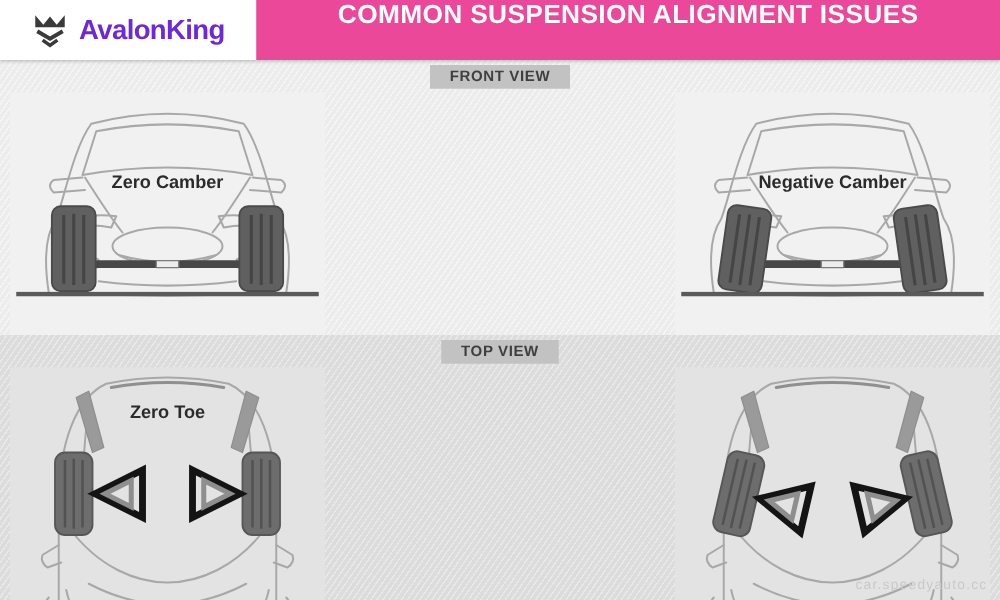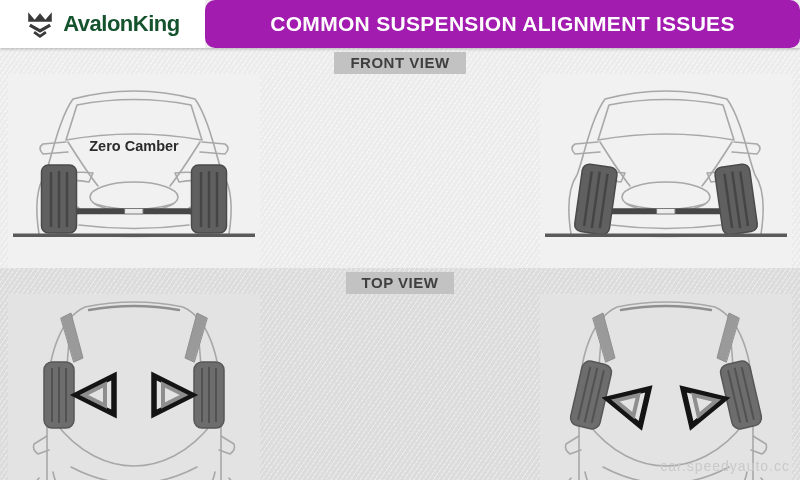--- a/index.html
+++ b/index.html
@@ -4,48 +4,48 @@
 <style>
   * { margin:0; padding:0; box-sizing:border-box; }
   html,body { width:800px; height:480px; overflow:hidden;
     font-family:"Liberation Sans", sans-serif; background:#ededed; }
 
   
   .header { display:flex; height:48px; width:800px; position:relative; z-index:5;
     box-shadow:0 1px 3px rgba(0,0,0,.25); }
   .header-brand { width:205px; background:#ffffff; display:flex;
     align-items:center; justify-content:center; gap:8px; }
-  .brand-name { font-size:22px; font-weight:bold; color:#14532d; letter-spacing:-0.5px; }
-  .header-bar { flex:1; background:#a21caf; display:flex; align-items:center; justify-content:center;border-radius:10px; }
+  .brand-name { font-size:22px; font-weight:bold; color:#6d28d9; letter-spacing:-0.5px; }
+  .header-bar { flex:1; background:#ec4899; display:flex; justify-content:center; }
   .header-title { color:#ffffff; font-size:21px; font-weight:bold; letter-spacing:0.3px; }
 
   
   .section { position:relative; width:800px; }
   .section-front { height:220px; background-color:#ececec;
     background-image:repeating-linear-gradient(125deg, rgba(255,255,255,.55) 0 1px, rgba(0,0,0,0) 1px 4px); }
   .section-top { height:212px; background-color:#dcdcdc; overflow:hidden;
     background-image:repeating-linear-gradient(125deg, rgba(255,255,255,.4) 0 1px, rgba(0,0,0,0) 1px 4px); }
 
   .badge-row { text-align:center; padding-top:4px; height:26px; }
   .badge { display:inline-block; background:#c2c2c2; color:#3f3f3f;
-    font-size:15px; font-weight:bold; letter-spacing:0.5px; padding:2px 16px 3px; }
+    font-size:12px; font-weight:bold; letter-spacing:0.5px; padding:2px 16px 3px; }
 
   .panels { display:flex; justify-content:space-between; padding:0 8px; }
   .panel { width:252px; position:relative; }
   .panel-front { height:194px; background:#f1f1f1;text-decoration:underline; }
   .panel-top { height:186px; background:#e3e3e3; }
   .panel svg.car { display:block; margin:0 auto; }
   .panel-front svg.car { margin-top:4px; }
 
   .panel-label { position:absolute; left:0; width:100%; text-align:center;
     font-size:14.5px; font-weight:bold; color:#2b2b2b; pointer-events:none; }
   .panel-front .panel-label { top:64px; }
   .panel-top .panel-label { top:28px; }
 
-  .watermark { position:absolute; right:10px; bottom:6px; font-size:14px;
+  .watermark { position:absolute; right:10px; bottom:6px; font-size:11px;
     color:#c9c9c9; letter-spacing:1px; z-index:4; }
 
   .defs-svg { position:absolute; width:0; height:0; overflow:hidden; }
 </style>
 </head>
 <body>
 
 <svg class="defs-svg" aria-hidden="true">
   <defs>
 
@@ -158,20 +158,21 @@
               <use href="#front-wheel"></use>
             </g>
           </g>
         <g transform="rotate(-8 200 156)">
             <g transform="translate(200,156)">
               <use href="#front-wheel"></use>
             </g>
           </g>
         <use href="#ground"></use>
       </svg>
+      <div class="panel-label">Negative Camber</div>
     </div>
 
   </div>
 </div>
 
 <div class="section section-top">
   <div class="badge-row">
     <span class="badge">TOP VIEW</span>
   </div>
   <div class="panels">
@@ -183,20 +184,21 @@
             <g transform="translate(50,101)">
               <use href="#top-wheel"></use>
             </g>
           </g>
         <g transform="rotate(0 200 101)">
             <g transform="translate(200,101) scale(-1,1)">
               <use href="#top-wheel"></use>
             </g>
           </g>
       </svg>
+      <div class="panel-label">Zero Toe</div>
     </div>
 
     <div class="panel panel-top">
       <svg class="car" width="250" height="200" viewBox="0 0 250 200">
         <use href="#top-body"></use>
         <g transform="rotate(13 50 101)">
             <g transform="translate(50,101)">
               <use href="#top-wheel"></use>
             </g>
           </g>

